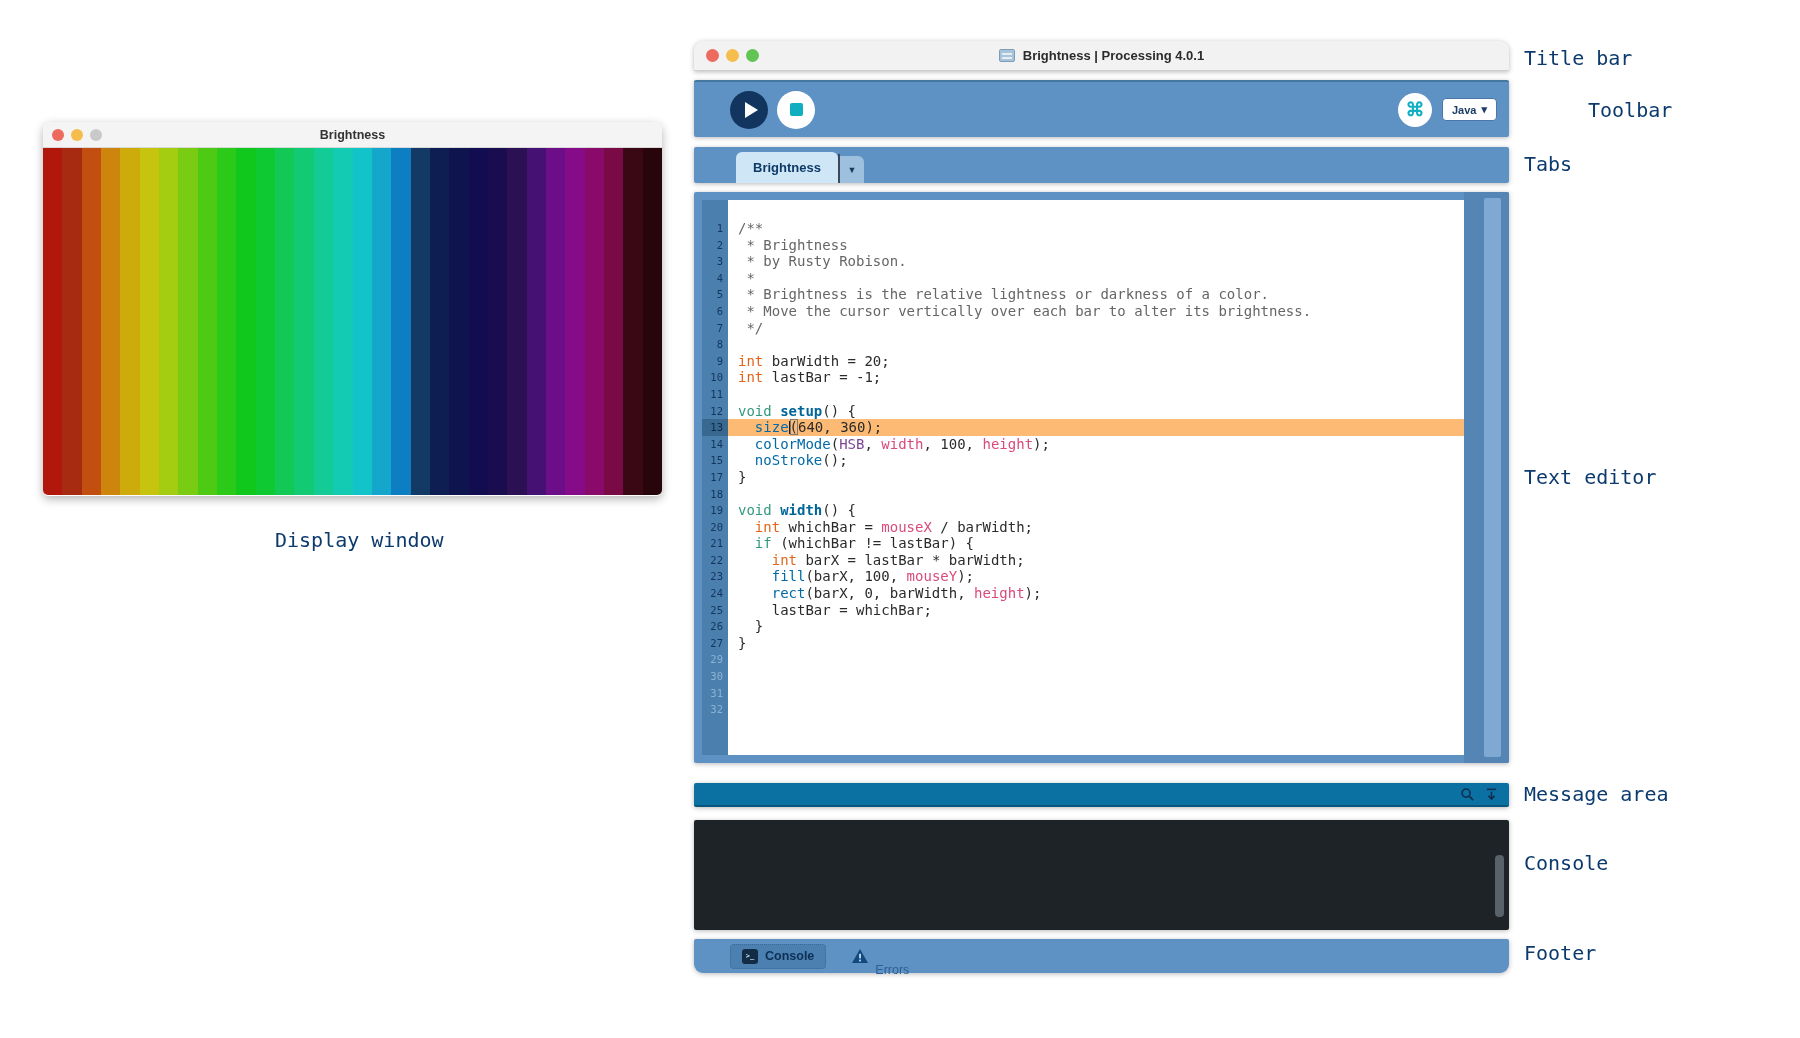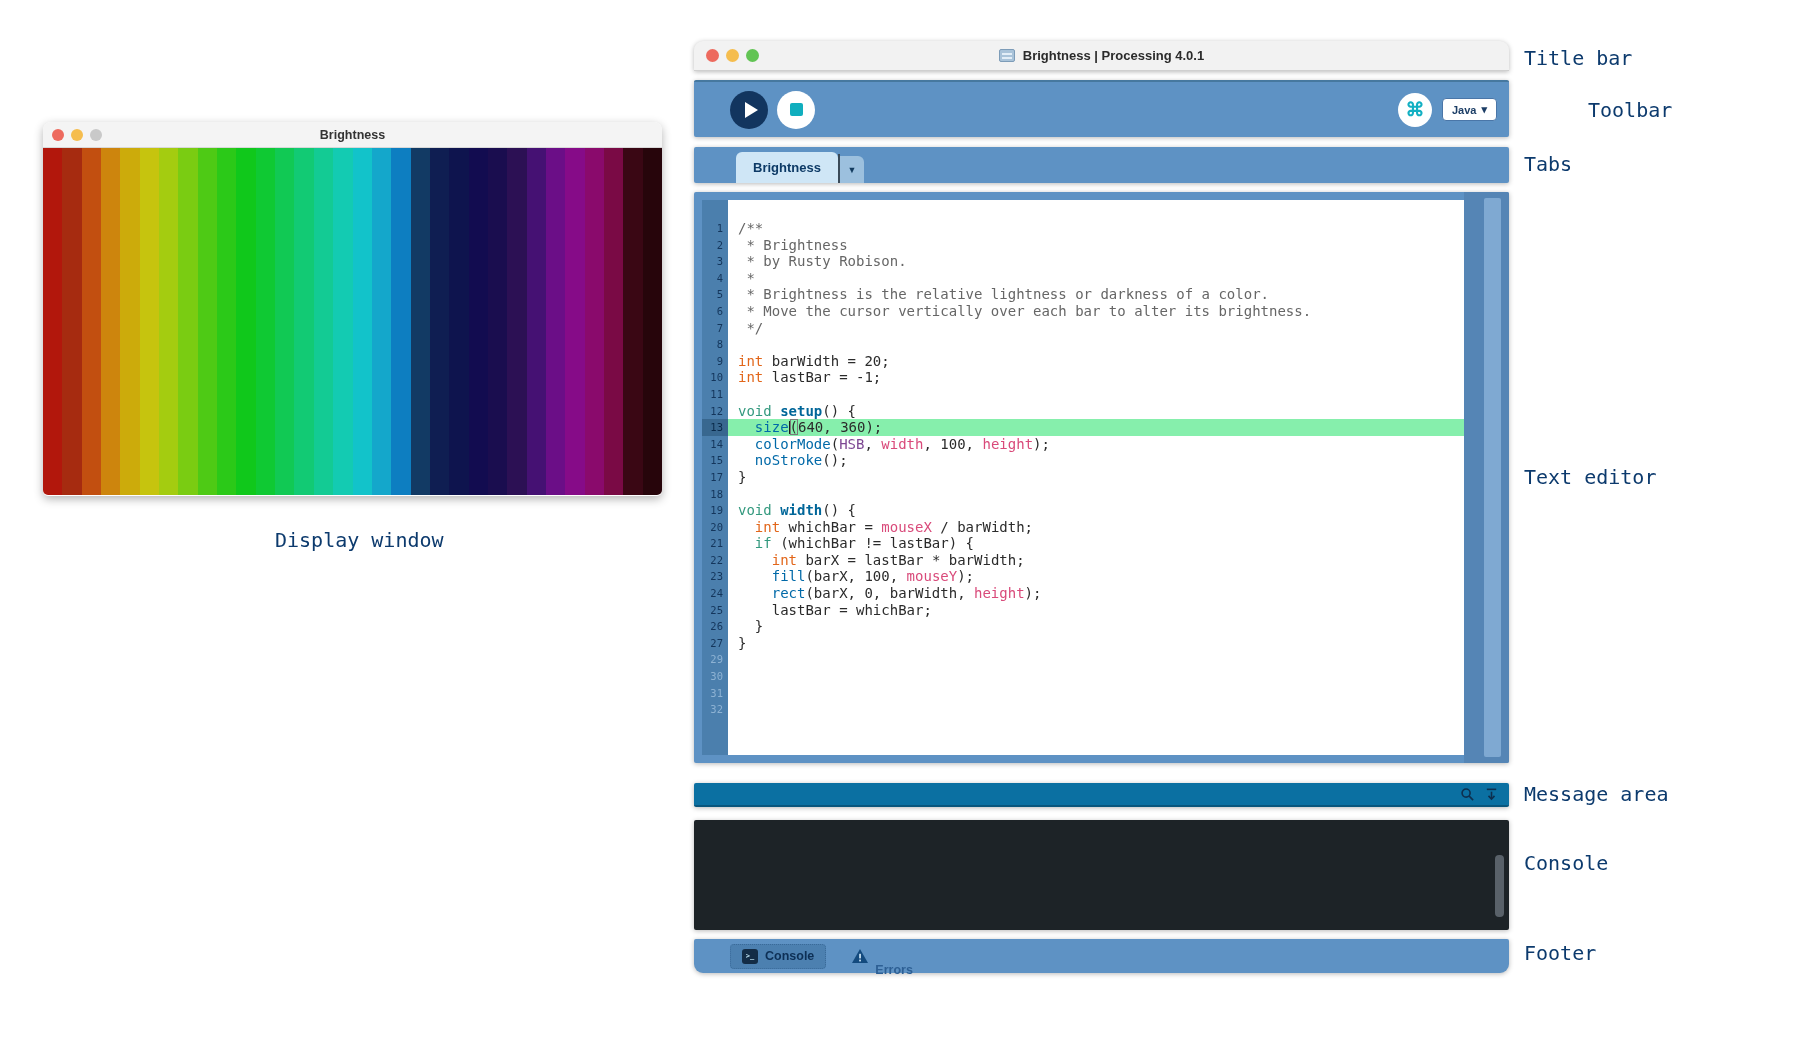--- a/index.html
+++ b/index.html
@@ -56,21 +56,21 @@
   
   .ide-editor { top:192px; height:571px; background:#5e92c4; border-radius:2px; }
   .editor-white { position:absolute; left:8px; top:8px; bottom:8px; right:45px; background:#ffffff; overflow:hidden; }
   .gutter-bg { position:absolute; left:0; top:0; bottom:0; width:26px; background:#4b7fad; }
   .code-rows { position:absolute; left:0; right:0; top:20px; font-family:"DejaVu Sans Mono", monospace; }
   .crow { display:flex; height:16.6px; line-height:16.6px; }
   .lnum { width:26px; flex:0 0 26px; text-align:right; padding-right:5px; font-size:10.5px; color:#14365c; }
   .lnum.faded { color:#8db2d3; }
   .crow.hl .lnum { background:#38678f; color:#0a2a4a; }
   .ccode { flex:1; padding-left:10px; font-size:14px; white-space:pre; color:#2b2b2b; }
-  .crow.hl .ccode { background:#86efac; }
+  .crow.hl .ccode { background:#fdba74; }
   .tk-c { color:#666666; } .tk-k { color:#33997e; } .tk-t { color:#e2661a; }
   .tk-f { color:#0069a8; } .tk-fb { color:#006699; font-weight:bold; }
   .tk-lc { color:#7d4793; } .tk-sv { color:#d94a7a; } .tk-p { color:#2b2b2b; }
   .tk-paren { outline:1px solid #7a7a7a; outline-offset:-1px; }
   .caret { display:inline-block; width:2px; height:13px; background:#1b1b1b; vertical-align:-2px; margin-right:-1px; }
   .scroll-zone { position:absolute; right:0; top:0; bottom:0; width:45px; background:#5585b5; border-radius:0 2px 2px 0; }
   .scroll-thumb { position:absolute; right:8px; top:6px; bottom:6px; width:17px; background:#7fa9d2; border-radius:2px; }
 
   
   .ide-message { top:783px; height:24px; background:#0b70a2; border-bottom:2px solid #09567d; border-radius:2px;
@@ -83,21 +83,21 @@
   
   .ide-footer { top:939px; height:34px; background:#5e92c4; border-radius:2px 2px 9px 9px;
                 display:flex; align-items:center; padding-left:36px; gap:26px; }
   .console-tab { display:flex; align-items:center; gap:7px; background:#4c80b0; border:1px dotted #3a6a99;
                  border-radius:4px; padding:4px 11px; }
   .term-icon { width:16px; height:15px; background:#132c46; border-radius:3px; color:#bfe3f2;
                font-family:"DejaVu Sans Mono", monospace; font-size:7px; font-weight:bold;
                display:flex; align-items:center; justify-content:center; letter-spacing:0; }
   .console-tab-label { font-size:12.5px; font-weight:bold; color:#0d2f55; }
   .errors-tab { display:flex; align-items:center; gap:7px; }
-  .errors-label { font-size:12.5px; font-weight:bold; color:#2d5f94;margin-top:28px; }
+  .errors-label { font-size:12.5px; font-weight:normal; color:#2d5f94;margin-top:28px; }
 
   
   .doc-icon { width:16px; height:13px; background:#a9c3d9; border:1px solid #7d9cb8; border-radius:2px; position:relative; }
   .doc-icon::before { content:""; position:absolute; left:2px; right:2px; top:3px; height:2px; background:#e3eef7; }
   .doc-icon::after  { content:""; position:absolute; left:2px; right:2px; top:7px; height:2px; background:#e3eef7; }
 </style>
 </head>
 <body>
 
 <div class="page">

